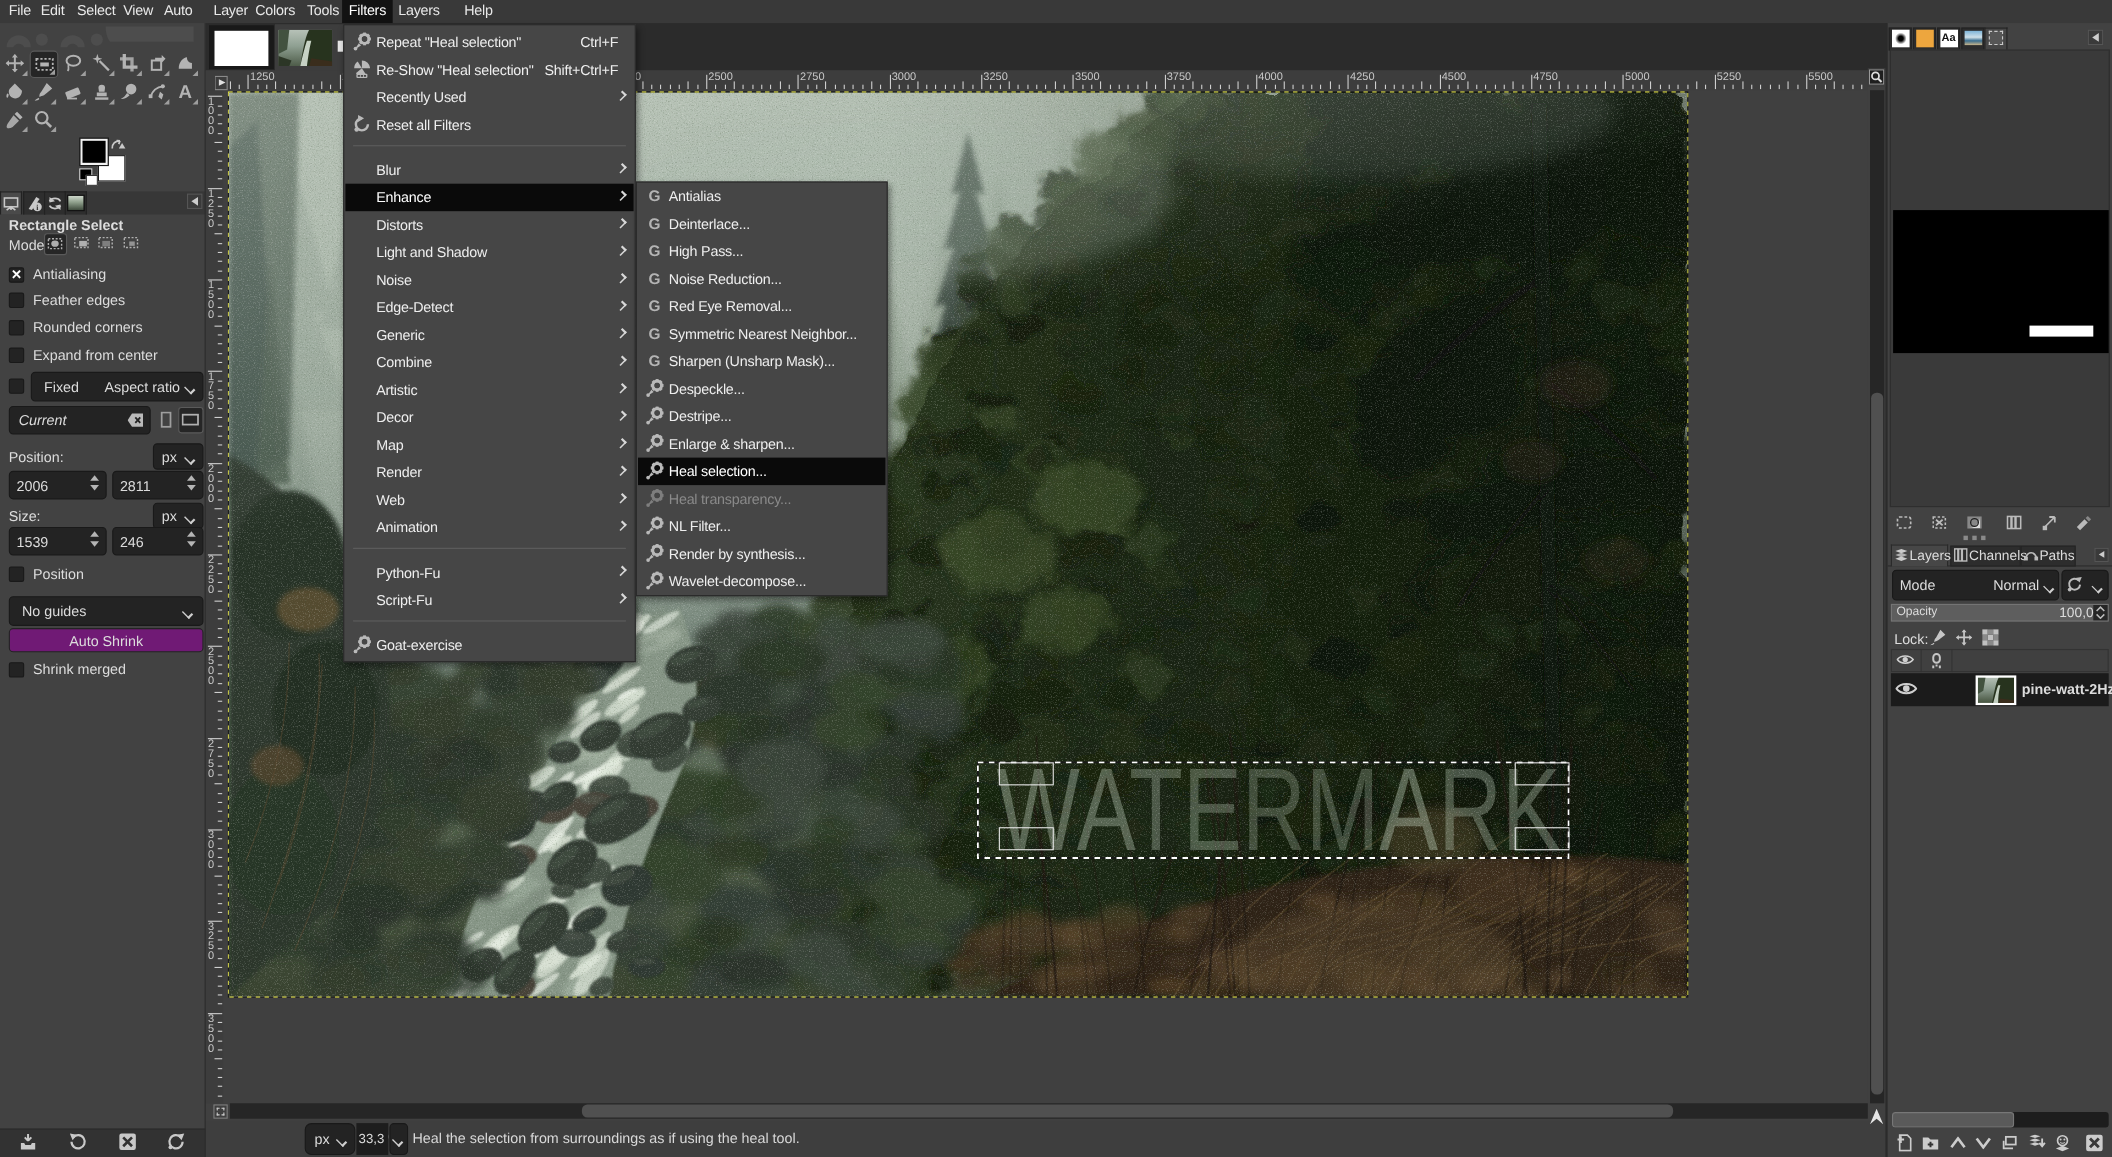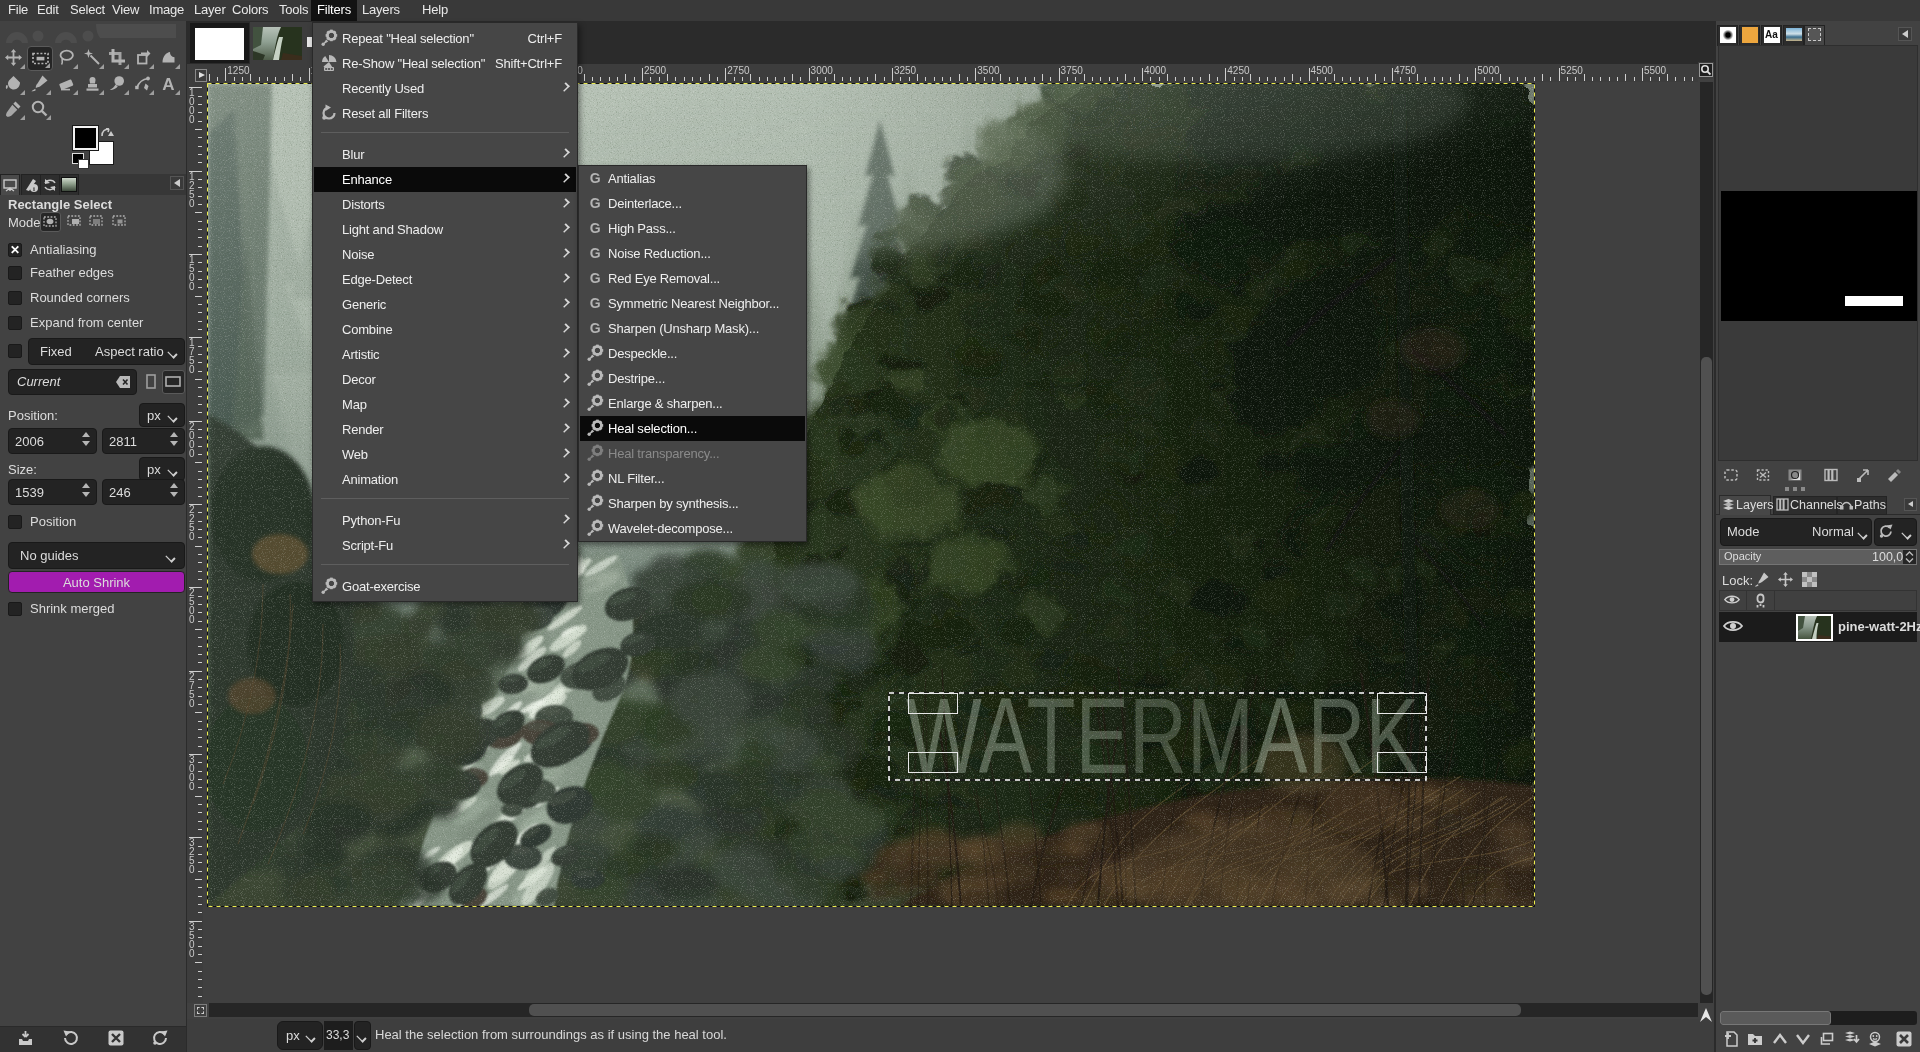--- a/index.html
+++ b/index.html
@@ -56,21 +56,21 @@
 .dim{color:#8a8a8a;}
 </style>
 </head>
 <body>
 
 <div id="menubar" class="abs">
   <span class="mi" style="left:8px">File</span>
   <span class="mi" style="left:37px">Edit</span>
   <span class="mi" style="left:70px">Select</span>
   <span class="mi" style="left:112px">View</span>
-  <span class="mi" style="left:149px">Image</span>
+  <span class="mi" style="left:149px">Auto</span>
   <span class="mi" style="left:194px">Layer</span>
   <span class="mi" style="left:232px">Colors</span>
   <span class="mi" style="left:279px">Tools</span>
   <span class="mi active" style="left:317px">Filters</span>
   <span class="mi" style="left:362px">Layers</span>
   <span class="mi" style="left:422px">Help</span>
 </div>
 
 <div id="toolbox" class="abs">
     <svg class="abs" style="left:0;top:0" width="187" height="23" viewBox="0 0 187 23">
@@ -304,21 +304,21 @@
     <div class="lbl" style="left:15px;top:464px">1539</div>
     <div class="spin" style="left:82px;top:458px;height:26px"></div>
     <div class="inp" style="left:102px;top:458px;width:83px;height:26px"></div>
     <div class="lbl" style="left:109px;top:464px">246</div>
     <div class="spin" style="left:170px;top:458px;height:26px"></div>
     <div class="cb" style="left:8px;top:494px"></div>
     <div class="lbl" style="left:30px;top:493px">Position</div>
     <div class="inp" style="left:8px;top:521px;width:177px;height:27px"></div>
     <div class="lbl" style="left:20px;top:527px">No guides</div>
     <span class="chev" style="left:166px;top:530px"></span>
-    <div class="abs" style="left:8px;top:550px;width:177px;height:22px;background:#a21caf;border:1px solid #232323;border-radius:4px;text-align:center;line-height:21px;font-size:13px;color:#dcdcdc">Auto Shrink</div>
+    <div class="abs" style="left:8px;top:550px;width:177px;height:22px;background:#701a75;border:1px solid #232323;border-radius:4px;text-align:center;line-height:21px;font-size:13px;color:#dcdcdc">Auto Shrink</div>
     <div class="cb" style="left:8px;top:581px"></div>
     <div class="lbl" style="left:30px;top:580px">Shrink merged</div>
     <div class="abs" style="left:0;top:1005px;width:187px;height:26px;background:#323232;border-top:1px solid #2a2a2a"></div>
     <svg class="abs" style="left:18px;top:1010px" width="15" height="15" viewBox="0 0 15 15">
       <g fill="#c9c9c9">
         <path d="M7.5 0 V6 M7.5 6 L4.5 3 M7.5 6 L10.5 3" stroke="#c9c9c9" stroke-width="1.8" fill="none"></path>
         <path d="M1 8 H4 L5 10 H10 L11 8 H14 V14 H1 Z"></path>
       </g>
     </svg>
     <svg class="abs" style="left:63px;top:1009px" width="16" height="16" viewBox="0 0 16 16">
@@ -2660,21 +2660,21 @@
         <rect x="10.1" y="0.6" width="2.6" height="3" transform="rotate(90 11.4 6.4)" fill="#b9b9b9"></rect>
         <rect x="10.1" y="0.6" width="2.6" height="3" transform="rotate(135 11.4 6.4)" fill="#b9b9b9"></rect>
         <rect x="10.1" y="0.6" width="2.6" height="3" transform="rotate(180 11.4 6.4)" fill="#b9b9b9"></rect>
         <rect x="10.1" y="0.6" width="2.6" height="3" transform="rotate(225 11.4 6.4)" fill="#b9b9b9"></rect>
         <rect x="10.1" y="0.6" width="2.6" height="3" transform="rotate(270 11.4 6.4)" fill="#b9b9b9"></rect>
         <rect x="10.1" y="0.6" width="2.6" height="3" transform="rotate(315 11.4 6.4)" fill="#b9b9b9"></rect>
         <circle cx="11.4" cy="6.4" r="4" fill="none" stroke="#b9b9b9" stroke-width="2.6"></circle>
         <path d="M2.2 16.2 L6.2 10.4 L8.2 12.4 Z" fill="#b9b9b9"></path>
         <circle cx="3.2" cy="15.2" r="1.7" fill="#b9b9b9"></circle>
       </svg>
-      <span class="txt">Sharpen by synthesis...</span>
+      <span class="txt">Render by synthesis...</span>
     </div>
     <div class="row" style="top:350px">
       <svg class="abs" style="left:6px;top:3px" width="18" height="18" viewBox="0 0 18 18">
         <rect x="10.1" y="0.6" width="2.6" height="3" transform="rotate(0 11.4 6.4)" fill="#b9b9b9"></rect>
         <rect x="10.1" y="0.6" width="2.6" height="3" transform="rotate(45 11.4 6.4)" fill="#b9b9b9"></rect>
         <rect x="10.1" y="0.6" width="2.6" height="3" transform="rotate(90 11.4 6.4)" fill="#b9b9b9"></rect>
         <rect x="10.1" y="0.6" width="2.6" height="3" transform="rotate(135 11.4 6.4)" fill="#b9b9b9"></rect>
         <rect x="10.1" y="0.6" width="2.6" height="3" transform="rotate(180 11.4 6.4)" fill="#b9b9b9"></rect>
         <rect x="10.1" y="0.6" width="2.6" height="3" transform="rotate(225 11.4 6.4)" fill="#b9b9b9"></rect>
         <rect x="10.1" y="0.6" width="2.6" height="3" transform="rotate(270 11.4 6.4)" fill="#b9b9b9"></rect>

